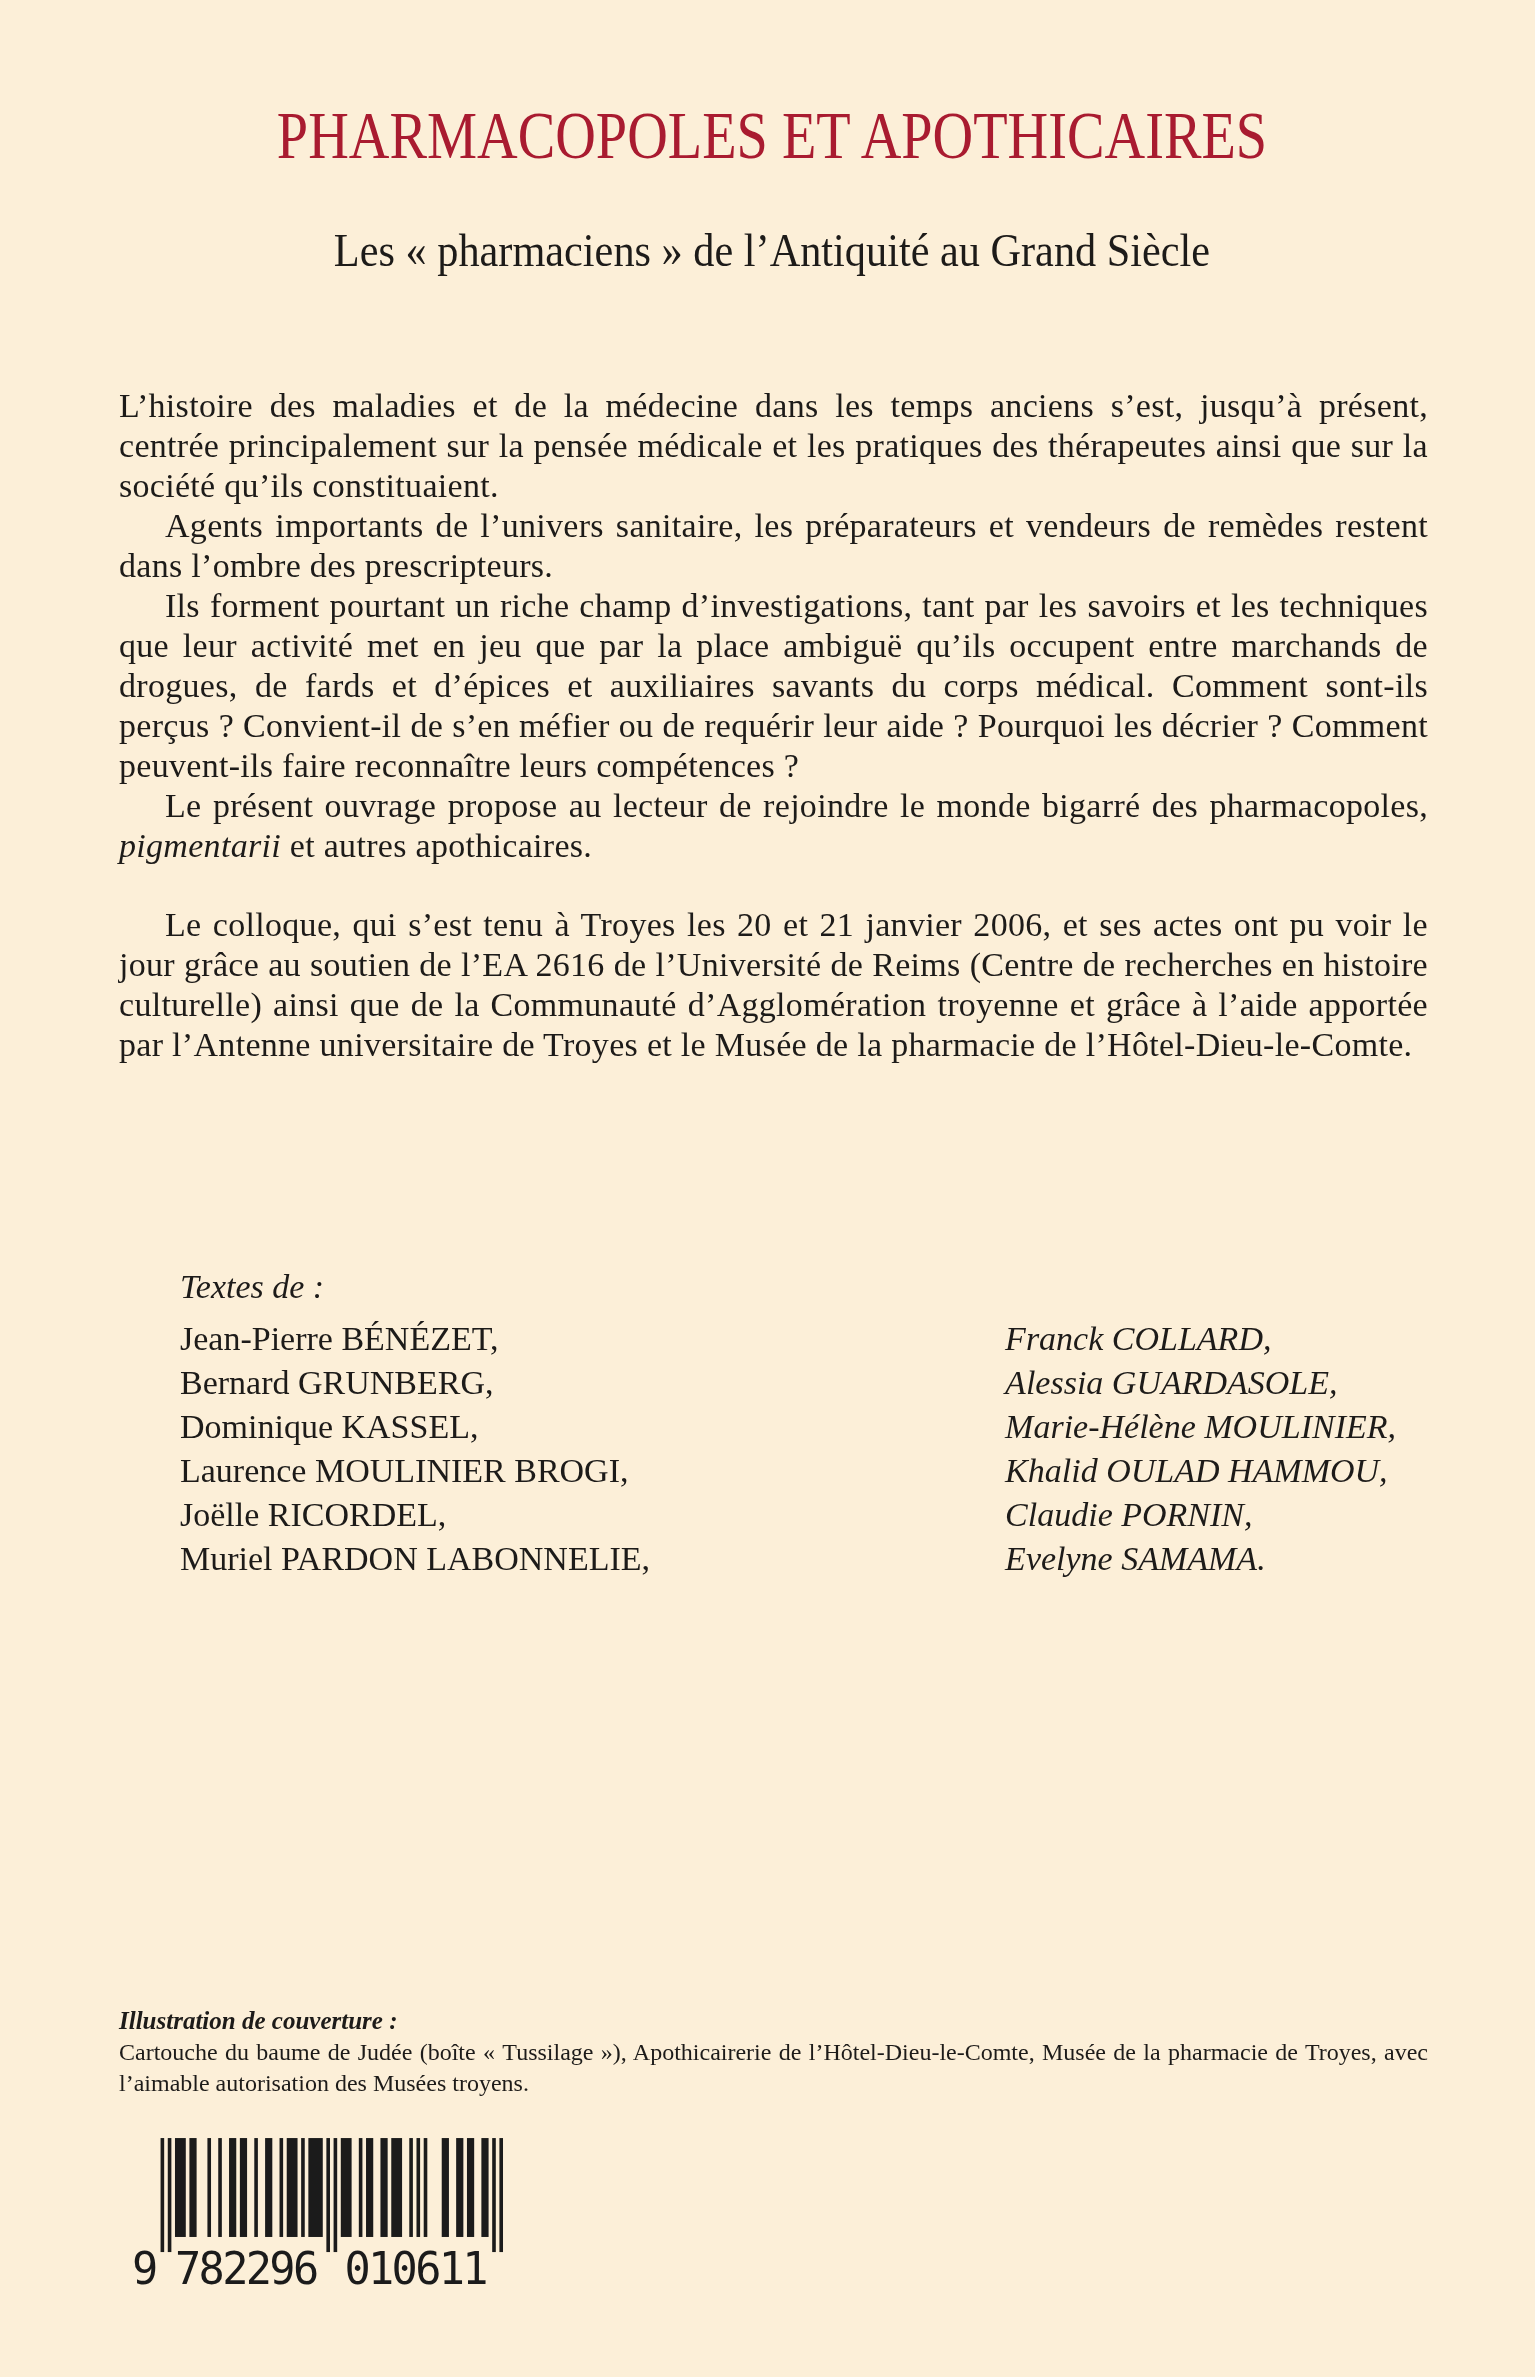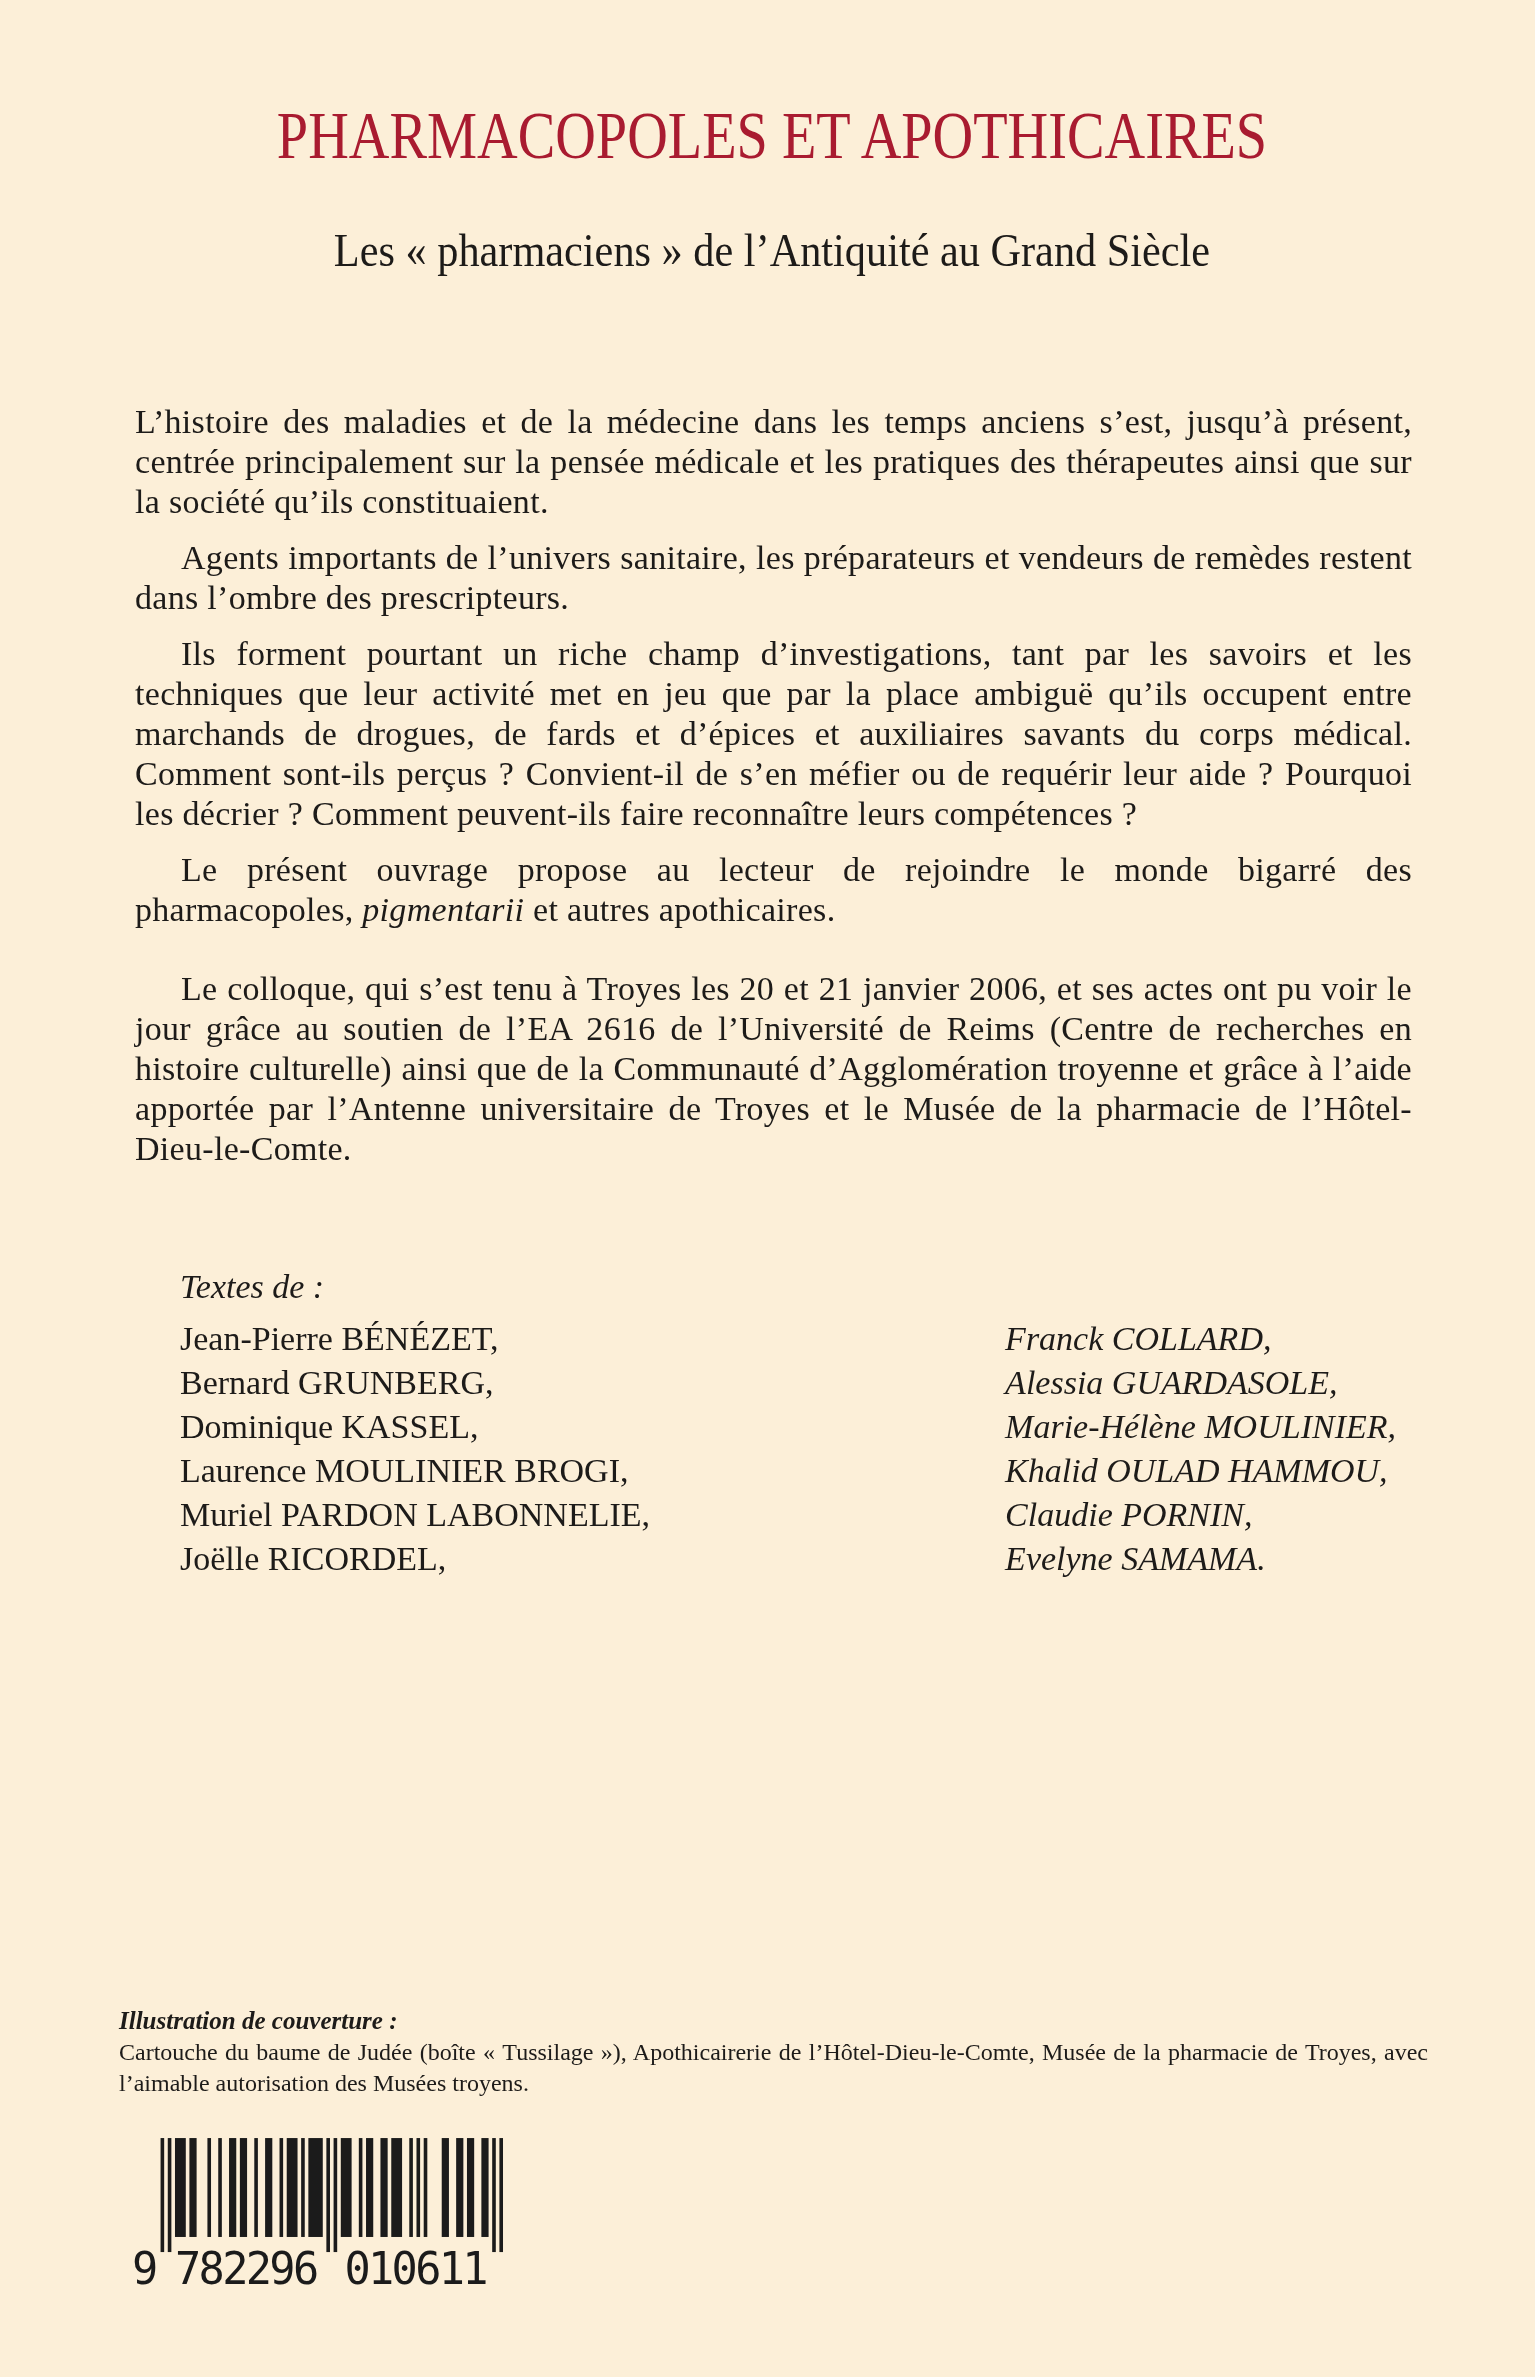--- a/index.html
+++ b/index.html
@@ -32,21 +32,21 @@
     font-size:47px;line-height:1.15;font-weight:normal;
     transform:scaleX(.90);transform-origin:50% 0;
     margin:0;white-space:nowrap;
   }
   .blurb{
     position:absolute;top:386px;left:119px;width:1309px;
     font-size:34px;line-height:40px;
     letter-spacing:0.3px;
     text-align:justify;
   }
-  .blurb p{margin:16px;}
+  .blurb p{margin:0;}
   .blurb p.indent{text-indent:46px;font-family:Liberation Serif, serif;}
   .blurb p.colloque{margin-top:39px;}
   .blurb em{font-style:italic;}
   .authors{
     position:absolute;top:1268px;left:180px;width:1216px;
     font-size:34px;
   }
   .authors-heading{
     margin:0;font-style:italic;line-height:37px;
   }
@@ -94,22 +94,22 @@
   </section>
 
   <section class="authors">
     <p class="authors-heading">Textes de&nbsp;:</p>
     <div class="authors-cols">
       <div class="authors-col left">
         <div>Jean-Pierre BÉNÉZET,</div>
         <div>Bernard GRUNBERG,</div>
         <div>Dominique KASSEL,</div>
         <div>Laurence MOULINIER BROGI,</div>
+        <div>Joëlle RICORDEL,</div>
         <div>Muriel PARDON LABONNELIE,</div>
-        <div>Joëlle RICORDEL,</div>
       </div>
       <div class="authors-col right">
         <div>Franck COLLARD,</div>
         <div>Alessia GUARDASOLE,</div>
         <div>Marie-Hélène MOULINIER,</div>
         <div>Khalid OULAD HAMMOU,</div>
         <div>Claudie PORNIN,</div>
         <div>Evelyne SAMAMA.</div>
       </div>
     </div>

